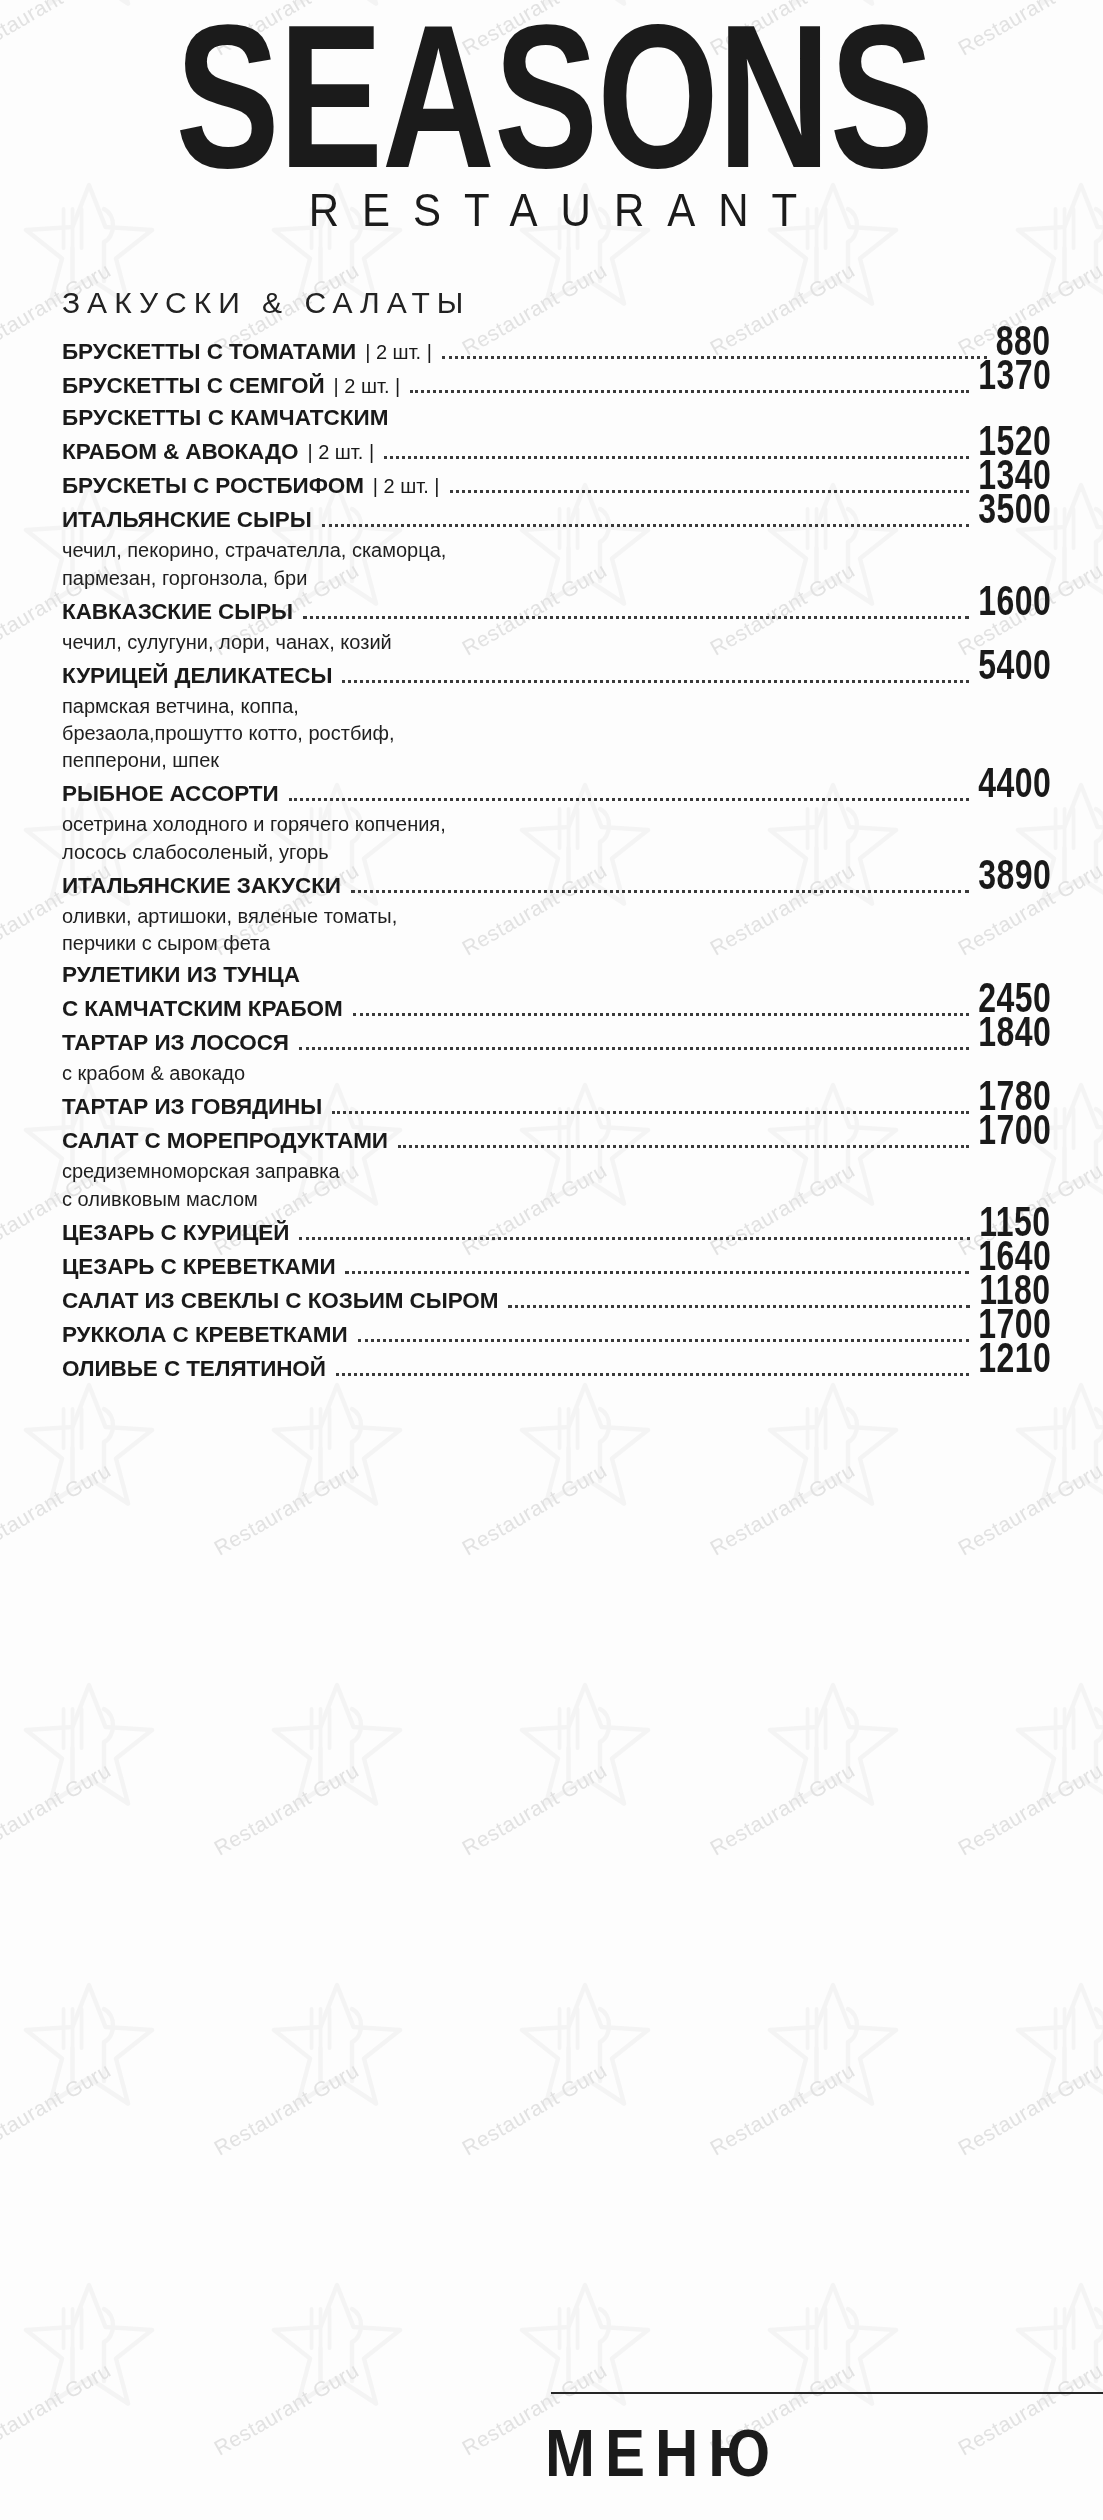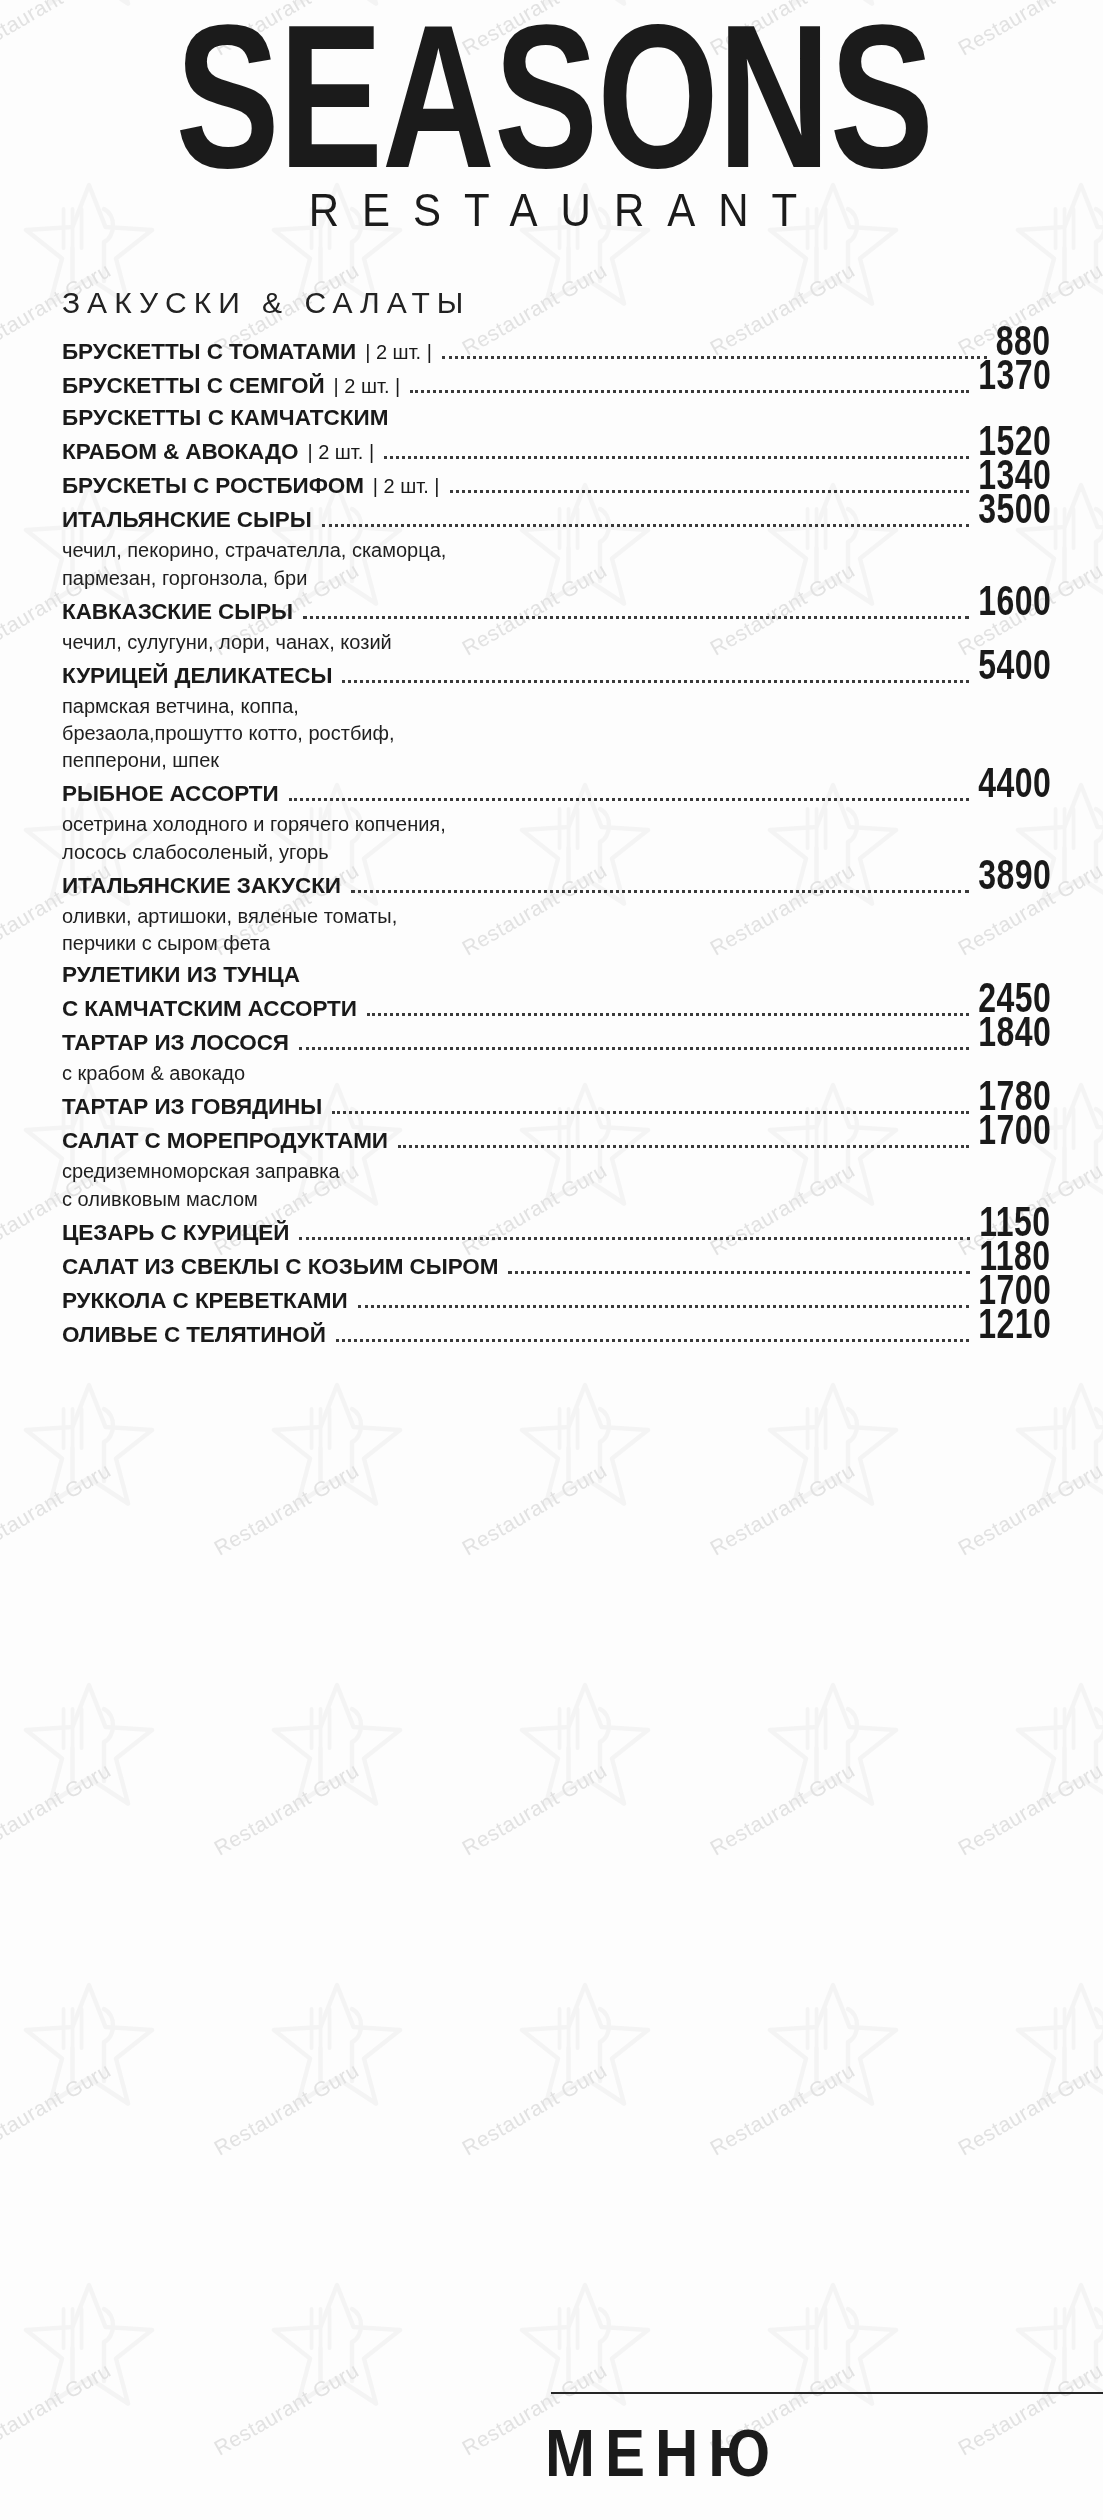--- a/index.html
+++ b/index.html
@@ -593,21 +593,21 @@
             <span class="price">3890</span>
           </div>
           <div class="desc">
             <span class="desc-line">оливки, артишоки, вяленые томаты,</span>
             <span class="desc-line">перчики с сыром фета</span>
           </div>
         </div>
         <div class="item gap-lg">
           <span class="name-cont">РУЛЕТИКИ ИЗ ТУНЦА</span>
           <div class="row">
-            <span class="name">С КАМЧАТСКИМ АССОРТИ</span>
+            <span class="name">С КАМЧАТСКИМ КРАБОМ</span>
             <span class="leader"></span>
             <span class="price">2450</span>
           </div>
         </div>
         <div class="item">
           <div class="row">
             <span class="name">ТАРТАР ИЗ ЛОСОСЯ</span>
             <span class="leader"></span>
             <span class="price">1840</span>
           </div>
@@ -631,20 +631,27 @@
           <div class="desc">
             <span class="desc-line">средиземноморская заправка</span>
             <span class="desc-line">с оливковым маслом</span>
           </div>
         </div>
         <div class="item gap-md">
           <div class="row">
             <span class="name">ЦЕЗАРЬ С КУРИЦЕЙ</span>
             <span class="leader"></span>
             <span class="price">1150</span>
+          </div>
+        </div>
+        <div class="item">
+          <div class="row">
+            <span class="name">ЦЕЗАРЬ С КРЕВЕТКАМИ</span>
+            <span class="leader"></span>
+            <span class="price">1640</span>
           </div>
         </div>
         <div class="item">
           <div class="row">
             <span class="name">САЛАТ ИЗ СВЕКЛЫ С КОЗЬИМ СЫРОМ</span>
             <span class="leader"></span>
             <span class="price">1180</span>
           </div>
         </div>
         <div class="item">

